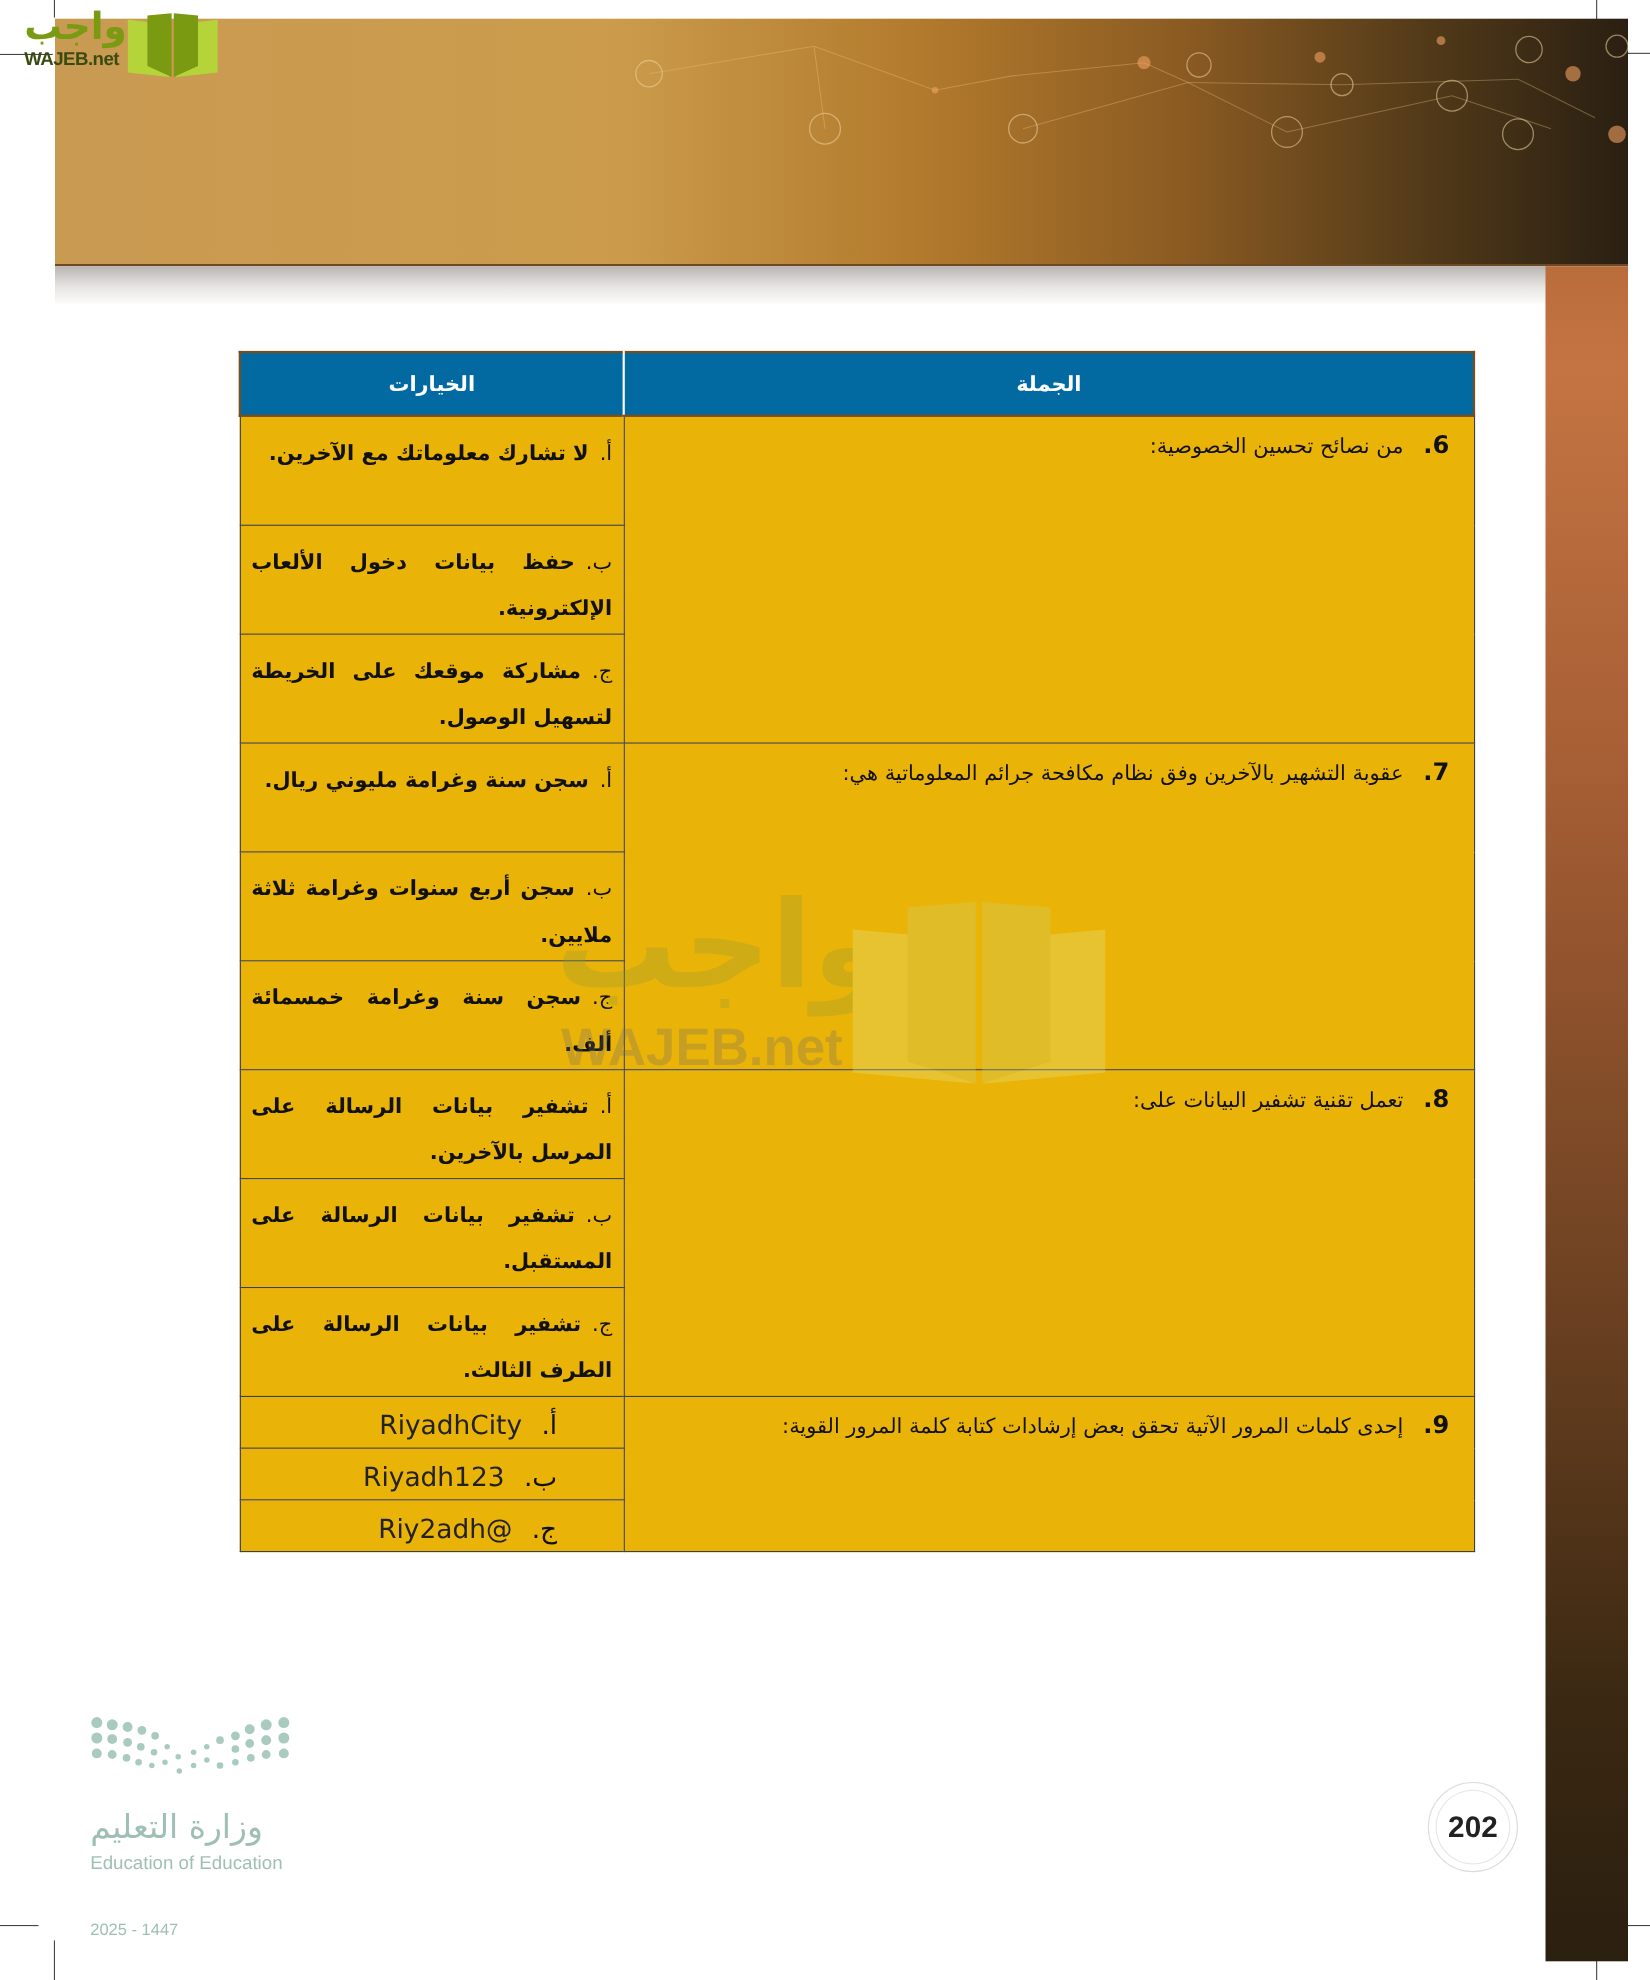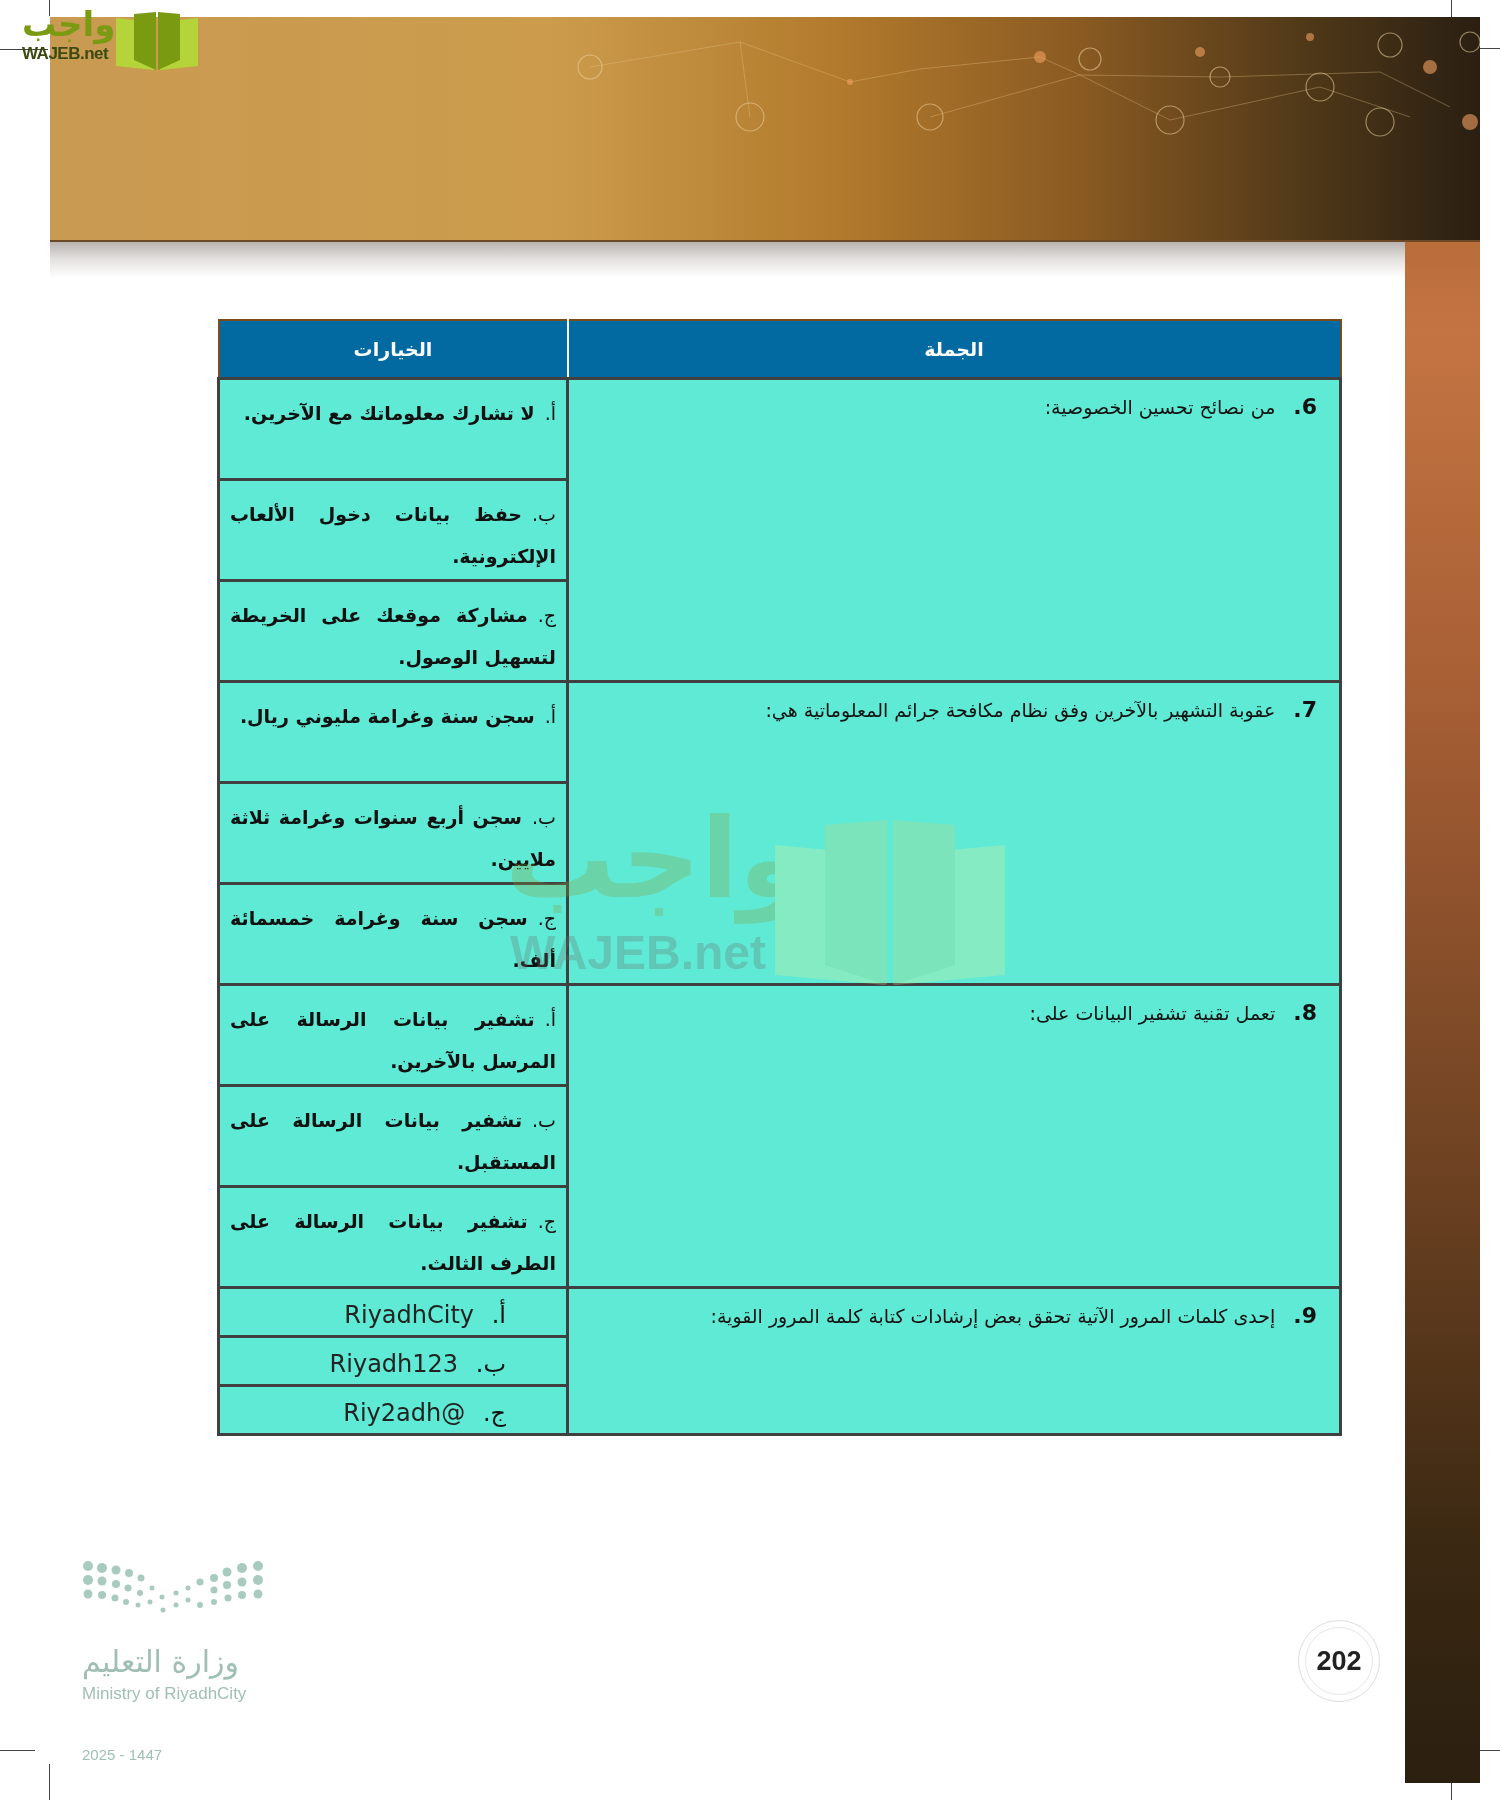--- a/index.html
+++ b/index.html
@@ -17,21 +17,21 @@
   .wajeb-logo { position:absolute; left:10px; top:4px; width:180px; height:64px; }
   .wajeb-ar { position:absolute; left:12px; top:0px; font-size:34px; font-weight:bold; color:#7a9a12; direction:rtl; }
   .wajeb-en { position:absolute; left:12px; top:40px; font-size:17px; font-weight:bold; color:#3a4a10; font-family:"Liberation Sans", sans-serif; letter-spacing:-0.5px; }
   .book { position:absolute; left:106px; top:4px; width:82px; height:62px; }
 
   table.q { position:absolute; left:217px; top:319px; width:1122px; border-collapse:collapse;
     direction:rtl; table-layout:fixed; }
   table.q th { background:#0369a1; color:#ffffff; font-size:19px; font-weight:bold; height:54px;
     border:2px solid #7a4c1a; }
   table.q th.col-q { border-left:2px solid #ffffff; }
-  table.q td { border:3px solid #404040; vertical-align:top; background:#5eead4; }
+  table.q td { border:1px solid #404040; vertical-align:top; background:#eab308; }
   td.question { padding:14px 22px 0 22px; font-size:19px; color:#111; }
   td.question .num { font-weight:bold; font-size:22px; margin-left:18px; }
   td.opt { padding:12px 10px 0 10px; font-size:19px; line-height:42px; font-weight:bold; color:#111; height:86px; text-align:justify; }
   td.opt .letter { font-weight:normal; margin-left:10px; }
   td.opt.short { height:40px; line-height:40px; padding:6px 60px 0 10px; font-weight:normal; font-size:24px; text-align:right;margin-left:18px; }
   td.opt.short .val { font-family:"DejaVu Sans", sans-serif; color:#222; }
 
   .watermark { position:absolute; left:505px; top:815px; width:500px; height:170px; opacity:0.28; pointer-events:none; }
   .wm-ar { position:absolute; left:0; top:-20px; font-size:110px; font-weight:bold; color:#8d9a3a; direction:rtl; }
   .wm-en { position:absolute; left:5px; top:110px; font-size:48px; font-weight:bold; color:#6b6b6b; font-family:"Liberation Sans", sans-serif; }
@@ -226,19 +226,19 @@
         <circle cx="147" cy="25" r="4"></circle>
         <circle cx="162" cy="22" r="4.5"></circle>
         <circle cx="178" cy="20" r="5"></circle>
       <circle cx="134" cy="42" r="3"></circle>
         <circle cx="148" cy="38" r="3.5"></circle>
         <circle cx="162" cy="35" r="4"></circle>
         <circle cx="178" cy="34" r="4.5"></circle>
     </g>
   </svg>
   <span class="moe-ar">وزارة التعليم</span>
-  <span class="moe-en">Ministry of RiyadhCity</span>
+  <span class="moe-en">Education of Education</span>
   <span class="moe-year">2025 - 1447</span>
 </div>
 
 <div class="page-num-wrap">
   <span class="page-num">202</span>
 </div>
 
 </body></html>

